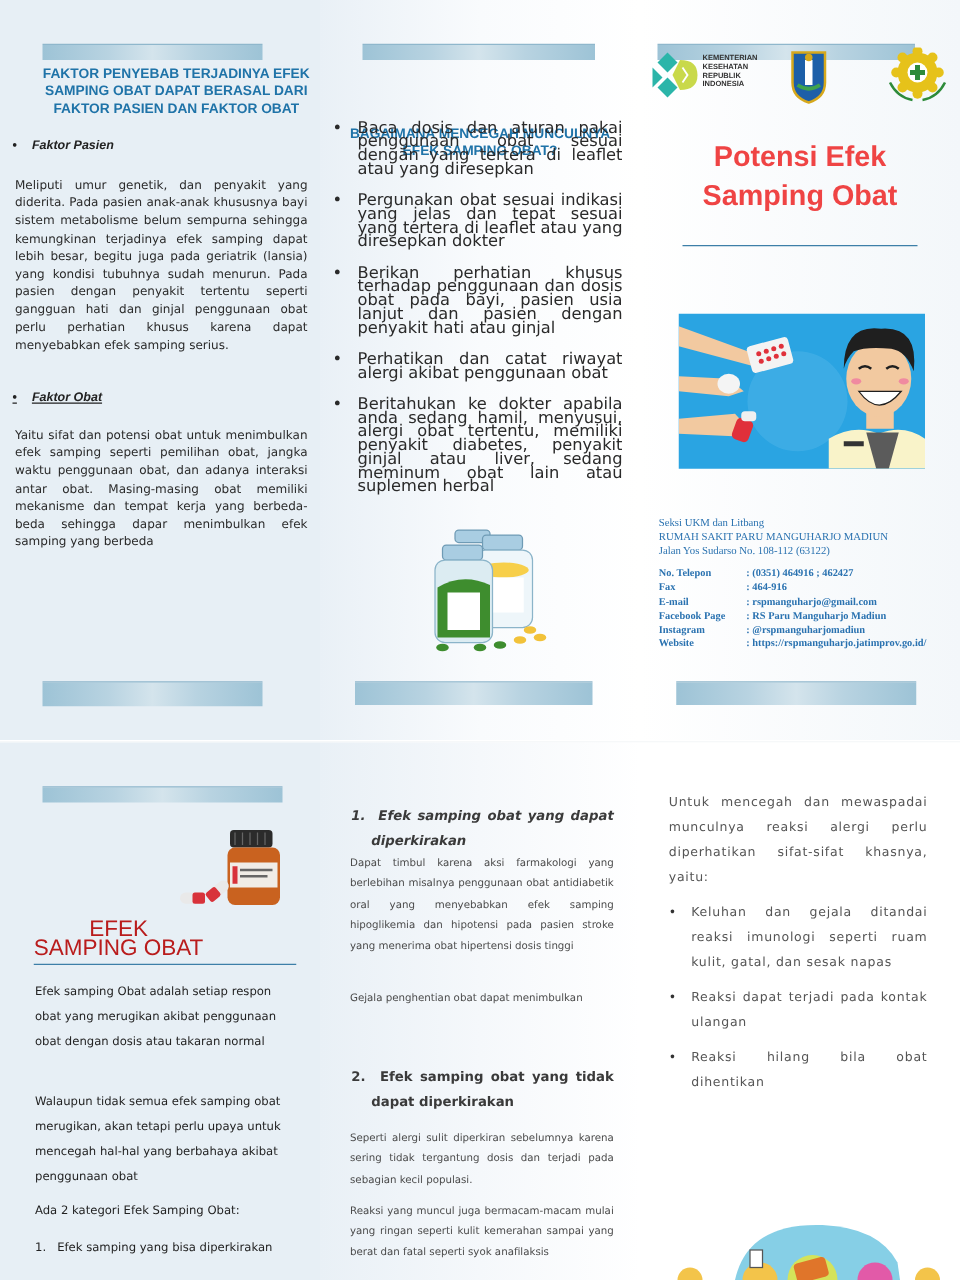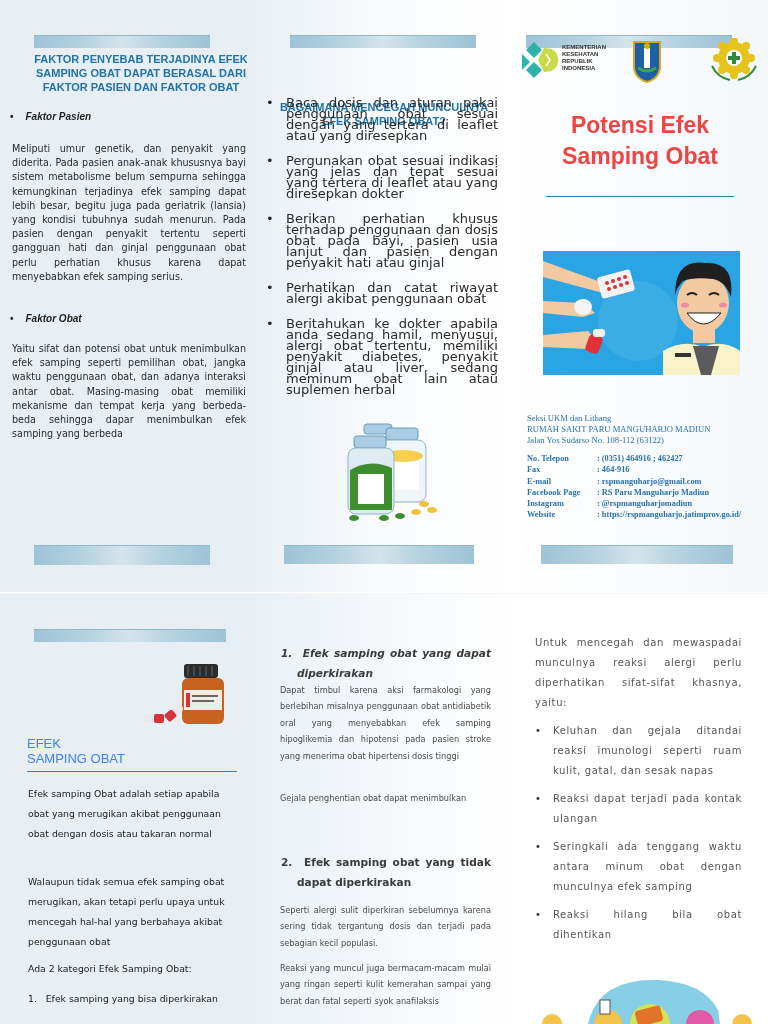--- a/index.html
+++ b/index.html
@@ -50,21 +50,21 @@
   .cover-rule { position: absolute; top: 196px; left: 546px; width: 188px; border-top: 1.5px solid #3d7fa8; }
 
   .illus-box { position: absolute; top: 251px; left: 543px; width: 197px; height: 124px; background: #2aa4e2; overflow: hidden; }
 
   .contact { position: absolute; left: 527px; top: 413px; font-family: "Liberation Serif", serif; font-weight: normal; color: #2a72b0; font-size: 8.6px; line-height: 11px; }
   .contact-rows { position: absolute; left: 527px; top: 453px; font-family: "Liberation Serif", serif; font-weight: bold; color: #2a72b0; font-size: 8.3px; line-height: 11.3px; }
   .crow { display: flex; white-space: nowrap; }
   .crow .k { width: 70px; }
 
   
-  .efek-title { position: absolute; left: 27px; top: 736px; font-family: "Liberation Sans", sans-serif; font-size: 13px; line-height: 15px; color: #3b82f6; }
+  .efek-title { position: absolute; left: 27px; top: 736px; font-family: "Liberation Sans", sans-serif; font-size: 18px; line-height: 15px; color: #b91c1c; text-align: center; }
   .efek-rule { position: absolute; left: 27px; top: 771px; width: 210px; border-top: 1.5px solid #3d7fa8; }
   .p2b-text { position: absolute; font-size: 9.3px; line-height: 20px; color: #222; }
   .num-head { position: absolute; font-family: "DejaVu Sans", sans-serif; font-weight: bold; font-size: 10.6px; line-height: 20px; color: #3a3a3a; text-align: justify; }
   .light-text { position: absolute; font-size: 8.2px; line-height: 16.4px; color: #4a4a4a; text-align: justify; }
   .p3b-text { position: absolute; font-size: 10px; line-height: 20px; color: #555; text-align: justify; letter-spacing: 0.6px; }
   .p3b-list { position: absolute; list-style: none; }
   .p3b-list li { position: relative; padding-left: 18px; font-size: 10px; line-height: 20px; color: #555; text-align: justify; letter-spacing: 0.6px; margin-bottom: 8px; }
   .p3b-list li::before { content: "•"; position: absolute; left: 0; top: 0; color: #333; }
 </style>
 </head>
@@ -81,21 +81,21 @@
 <div class="deco-bar" style="left:526px;top:35px;width:206px;"></div>
 <div class="deco-bar" style="left:34px;top:545px;width:176px;height:20px;"></div>
 <div class="deco-bar" style="left:284px;top:545px;width:190px;height:19px;"></div>
 <div class="deco-bar" style="left:541px;top:545px;width:192px;height:19px;"></div>
 
 <div class="sec-title" style="left:14px;top:52px;width:228px;margin-left:13px;">FAKTOR PENYEBAB TERJADINYA EFEK SAMPING OBAT DAPAT BERASAL DARI FAKTOR PASIEN DAN FAKTOR OBAT</div>
 
 <div class="bullet-head" style="left:12px;top:111px;">Faktor Pasien</div>
 <div class="body-text" style="left:12px;top:142px;width:234px;">Meliputi umur genetik, dan penyakit yang diderita. Pada pasien anak-anak khususnya bayi sistem metabolisme belum sempurna sehingga kemungkinan terjadinya efek samping dapat lebih besar, begitu juga pada geriatrik (lansia) yang kondisi tubuhnya sudah menurun. Pada pasien dengan penyakit tertentu seperti gangguan hati dan ginjal penggunaan obat perlu perhatian khusus karena dapat menyebabkan efek samping serius.</div>
 
-<div class="bullet-head" style="left:12px;top:313px;">Faktor Obat</div>
+<div class="bullet-head" style="left:12px;top:313px;text-decoration:underline;">Faktor Obat</div>
 <div class="body-text" style="left:12px;top:342px;width:234px;">Yaitu sifat dan potensi obat untuk menimbulkan efek samping seperti pemilihan obat, jangka waktu penggunaan obat, dan adanya interaksi antar obat. Masing-masing obat memiliki mekanisme dan tempat kerja yang berbeda-beda sehingga dapar menimbulkan efek samping yang berbeda</div>
 
 <div class="sec-title" style="left:266px;top:52px;width:236px;margin-top:48px;">BAGAIMANA MENCEGAH MUNCULNYA EFEK SAMPING OBAT?</div>
 
 <ul class="blist" style="left:264px;top:97px;width:234px;">
   <li>Baca dosis dan aturan pakai penggunaan obat sesuai dengan yang tertera di leaflet atau yang diresepkan</li>
   <li>Pergunakan obat sesuai indikasi yang jelas dan tepat sesuai yang tertera di leaflet atau yang diresepkan dokter</li>
   <li>Berikan perhatian khusus terhadap penggunaan dan dosis obat pada bayi, pasien usia lanjut dan pasien dengan penyakit hati atau ginjal</li>
   <li>Perhatikan dan catat riwayat alergi akibat penggunaan obat</li>
   <li>Beritahukan ke dokter apabila anda sedang hamil, menyusui, alergi obat tertentu, memiliki penyakit diabetes, penyakit ginjal atau liver, sedang meminum obat lain atau suplemen herbal</li>
@@ -261,38 +261,37 @@
     <rect x="24" y="48" width="10" height="9" rx="2" fill="#d8323a"></rect>
   </g>
 </svg>
 
 <div class="efek-title">
   <div>EFEK</div>
   <div>SAMPING OBAT</div>
 </div>
 <div class="efek-rule"></div>
 
-<div class="p2b-text" style="left:28px;top:784px;width:210px;">Efek samping Obat adalah setiap apabila obat yang merugikan akibat penggunaan obat dengan dosis atau takaran normal</div>
+<div class="p2b-text" style="left:28px;top:784px;width:210px;">Efek samping Obat adalah setiap respon obat yang merugikan akibat penggunaan obat dengan dosis atau takaran normal</div>
 <div class="p2b-text" style="left:28px;top:872px;width:210px;">Walaupun tidak semua efek samping obat  merugikan, akan tetapi perlu upaya untuk mencegah hal-hal yang berbahaya akibat penggunaan obat</div>
 <div class="p2b-text" style="left:28px;top:959px;width:210px;">Ada 2 kategori Efek Samping Obat:</div>
 <div class="p2b-text" style="left:28px;top:989px;width:220px;white-space:pre;">1.   Efek samping yang bisa diperkirakan</div>
 
 <div class="num-head" style="left:281px;top:643px;width:210px;padding-left:16px;text-indent:-16px;white-space:pre-wrap;font-style:italic;">1.  Efek samping obat yang dapat diperkirakan</div>
 <div class="light-text" style="left:280px;top:682px;width:211px;">Dapat timbul karena aksi farmakologi yang berlebihan misalnya penggunaan obat antidiabetik oral yang menyebabkan efek samping hipoglikemia dan hipotensi pada pasien stroke yang menerima obat hipertensi dosis tinggi</div>
 <div class="light-text" style="left:280px;top:790px;width:211px;">Gejala penghentian obat dapat menimbulkan</div>
 
 <div class="num-head" style="left:281px;top:852px;width:210px;padding-left:16px;text-indent:-16px;white-space:pre-wrap;">2.  Efek samping obat yang tidak dapat diperkirakan</div>
 <div class="light-text" style="left:280px;top:902px;width:211px;">Seperti alergi sulit diperkiran sebelumnya karena sering tidak tergantung dosis dan terjadi pada sebagian kecil populasi.</div>
 <div class="light-text" style="left:280px;top:960px;width:211px;">Reaksi yang muncul juga bermacam-macam mulai yang ringan seperti kulit kemerahan sampai yang berat dan fatal seperti syok anafilaksis</div>
 
 <div class="p3b-text" style="left:535px;top:633px;width:207px;">Untuk mencegah dan mewaspadai munculnya reaksi alergi perlu diperhatikan sifat-sifat khasnya, yaitu:</div>
 <ul class="p3b-list" style="left:535px;top:721px;width:207px;">
   <li>Keluhan dan gejala ditandai reaksi imunologi seperti ruam kulit, gatal, dan sesak napas</li>
   <li>Reaksi dapat terjadi pada kontak ulangan</li>
-  <li>Seringkali ada tenggang waktu antara minum obat dengan munculnya efek samping</li>
   <li>Reaksi hilang bila obat dihentikan</li>
 </ul>
 
 <svg style="position:absolute;left:528px;top:970px;" width="240" height="54" viewBox="0 0 240 54">
   <path d="M60 54 Q70 8 130 10 Q175 12 190 40 L192 54 Z" fill="#86cfe6"></path>
   <circle cx="122" cy="54" r="20" fill="#d4e35a"></circle>
   <rect x="108" y="38" width="26" height="16" rx="3" fill="#e0752a" transform="rotate(-15 121 46)"></rect>
   <circle cx="172" cy="54" r="14" fill="#e25aa8"></circle>
   <circle cx="80" cy="54" r="14" fill="#f3c44a"></circle>
   <rect x="72" y="30" width="10" height="14" fill="#ffffff" stroke="#555"></rect>

